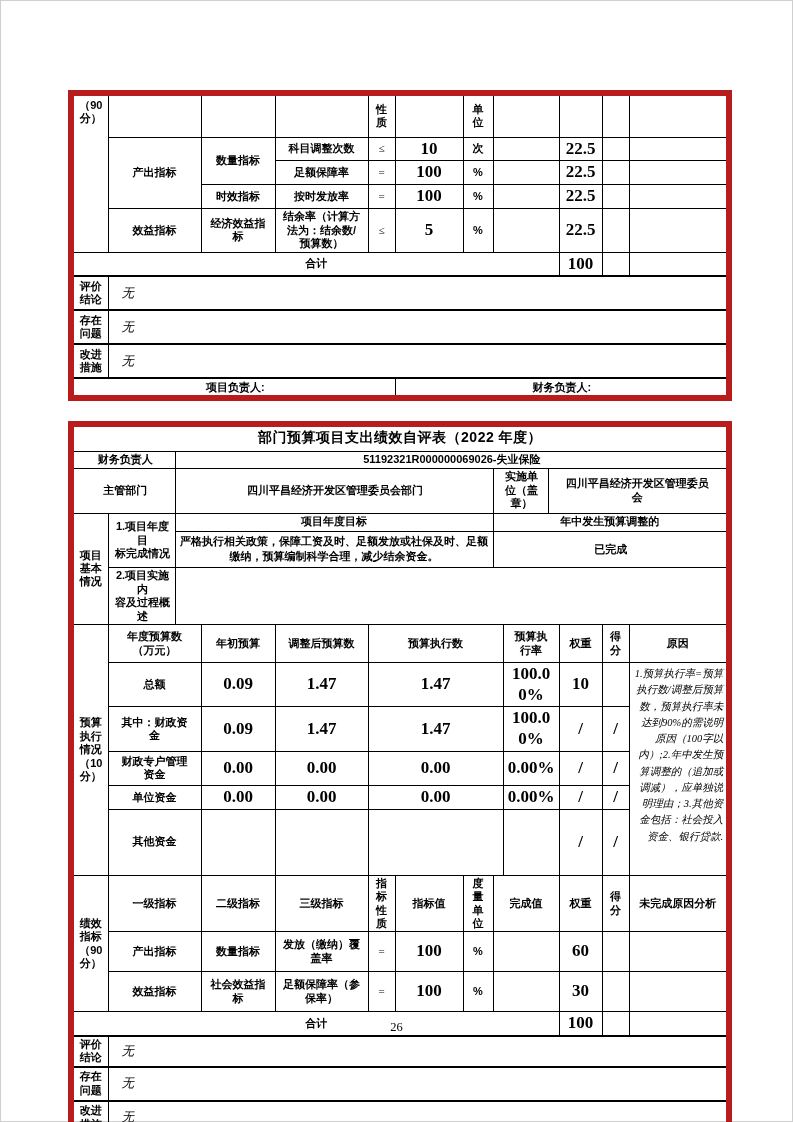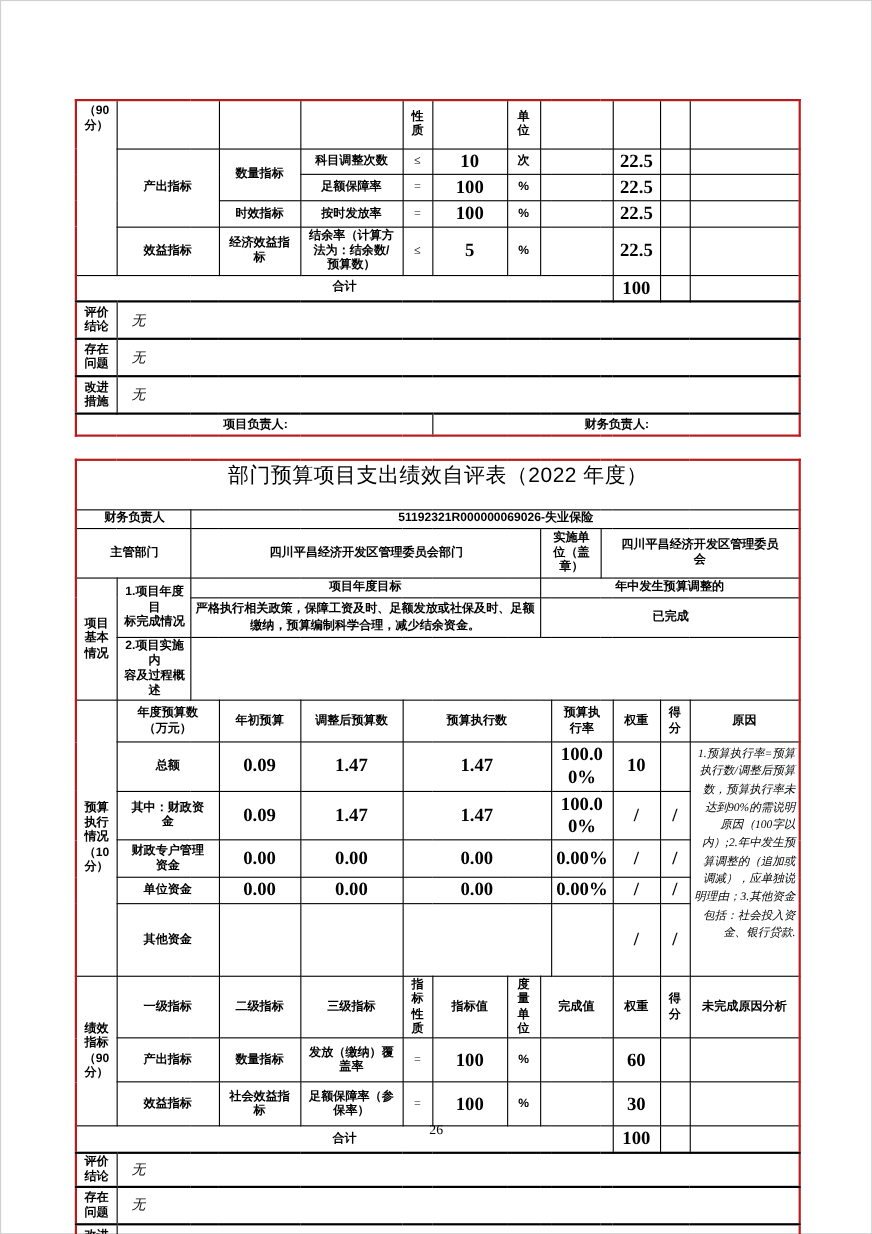--- a/index.html
+++ b/index.html
@@ -5,21 +5,21 @@
   * { margin:0; padding:0; box-sizing:border-box; }
   html,body { background:#fff; }
   .page {
     position:relative; width:793px; height:1122px; background:#ffffff;
     border:1px solid #cfcfcf;
     font-family:"Liberation Sans", sans-serif; color:#000;
   }
   .content { position:absolute; left:67px; top:89px; width:659px; }
   table {
     border-collapse:collapse; table-layout:fixed; width:658px;
-    border:2px solid #b91c1c;
+    border:6px solid #b91c1c;
   }
   td {
     border:1px solid #000;
     font-size:11px; font-weight:bold; line-height:1.22;
     text-align:center; vertical-align:middle;
     padding:1px 2px; overflow:hidden; word-break:break-all;
     white-space:pre-line;
   }
   .t2 { margin-top:20px; }
   .val { font-weight:bold; font-family:"Liberation Serif", serif; font-size:17px; }
@@ -28,21 +28,21 @@
   .vtop { vertical-align:top; padding-top:3px; }
   .wu {
     font-style:italic; font-weight:normal; font-family:"Liberation Serif", serif;
     font-size:12.5px; text-align:left; padding-left:13px;
   }
   .reason {
     font-style:italic; font-weight:normal; font-family:"Liberation Serif", serif;
     font-size:10.5px; line-height:1.55; text-align:right;
     vertical-align:top; padding:3px 3px;
   }
-  .title-cell { font-size:19px; font-weight:normal; letter-spacing:0.5px; padding:2px 0 18px 0; }
+  .title-cell { font-size:14px; font-weight:bold; letter-spacing:0.5px; padding:2px 0 4px 0; }
   .bt2 td { border-top-width:2px; }
   .goal { line-height:1.45; padding:2px 4px; }
   .pageno {
     position:absolute; left:0; top:1019px; width:100%;
     text-align:center; font-family:"Liberation Serif", serif; font-size:12.5px; font-weight:normal;
   }
 </style>
 </head>
 <body>
 

